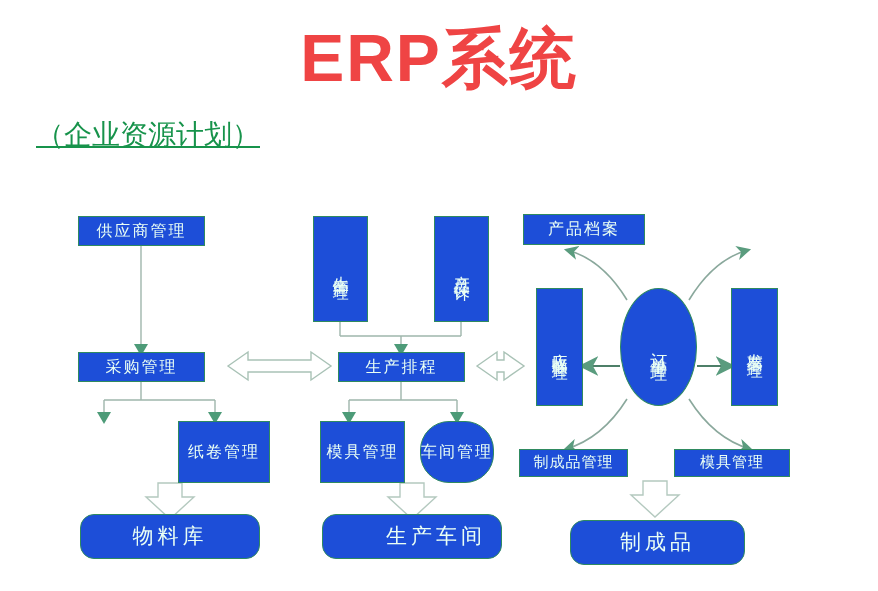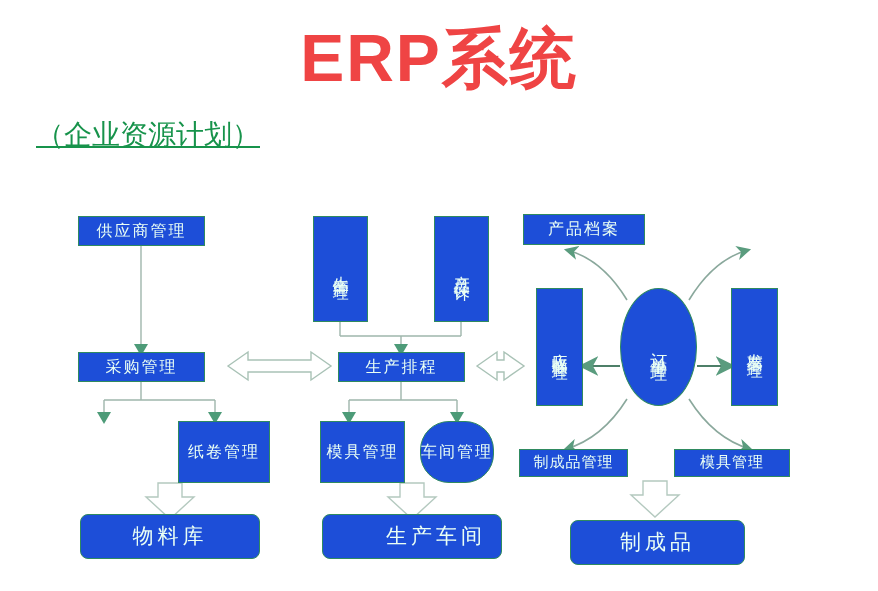--- a/index.html
+++ b/index.html
@@ -44,21 +44,21 @@
     display:flex;
     align-items:center;
     justify-content:center;
     text-align:center;
     box-sizing:border-box;
     font-size:16px;
     letter-spacing:2px;
     line-height:1.15;
     z-index:5;
   }
-  .node.rounded{border-radius:8px;font-size:21px;letter-spacing:4px;}
+  .node.rounded{border-radius:14px;font-size:21px;letter-spacing:4px;}
   .node.vertical{
     writing-mode:vertical-rl;
     text-orientation:upright;
     letter-spacing:3px;
     font-size:16px;
   }
   .node.ellipse{
     border-radius:50%;
     writing-mode:vertical-rl;
     text-orientation:upright;

